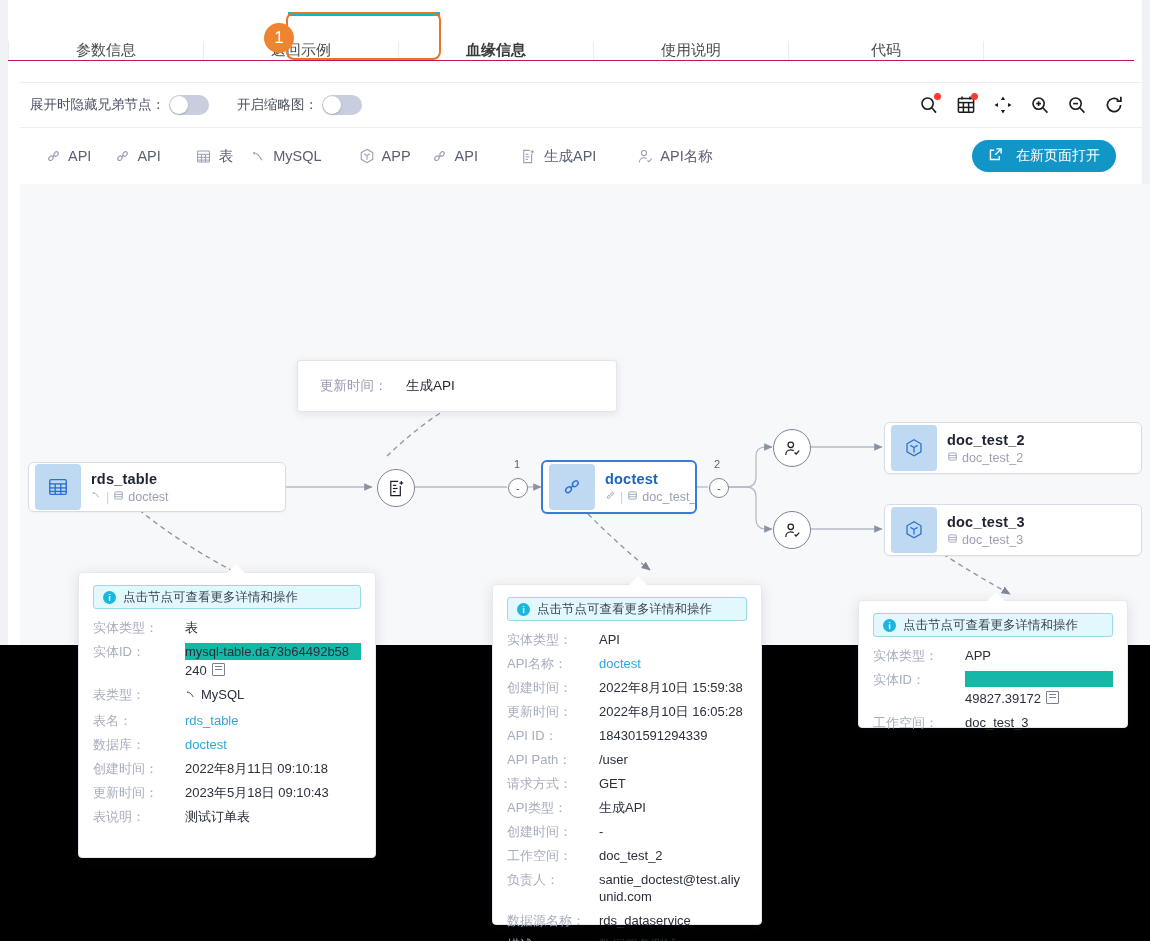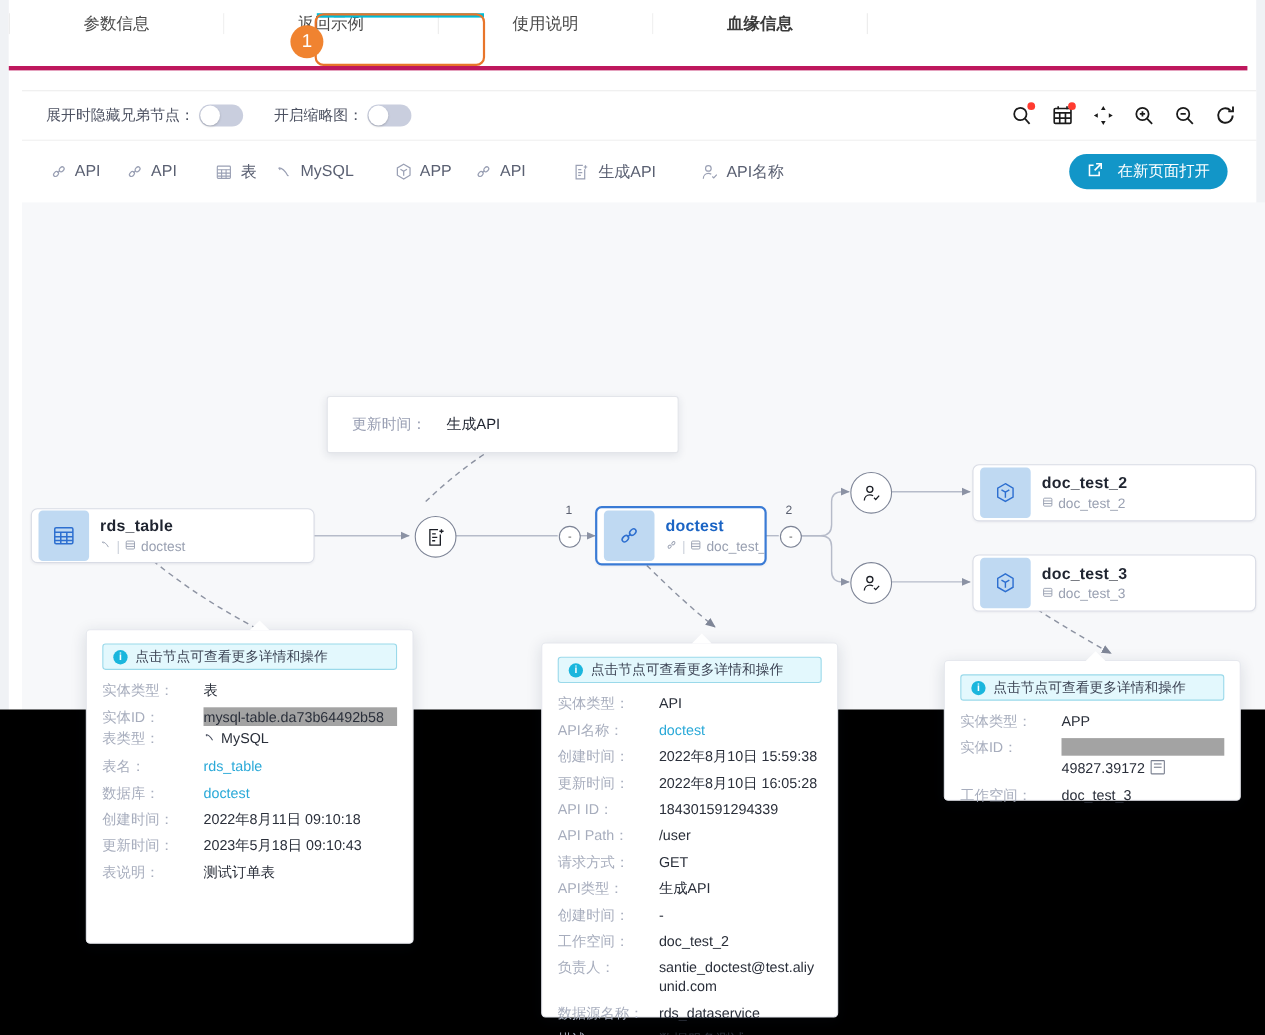--- a/index.html
+++ b/index.html
@@ -10,38 +10,38 @@
     font-size:13px;color:#333;
   }
   
   #page{position:absolute;inset:0;background:#fff;}
   .side-rail{position:absolute;top:0;bottom:0;width:8px;background:#f0f2f5;}
   .side-rail.left{left:0;}
   .side-rail.right{right:0;}
 
   
   #tabbar{position:absolute;left:8px;top:12px;right:16px;height:48px;
-          border-bottom:4px solid #be185d;display:flex;align-items:flex-start;background:#fff;}
+          border-bottom:1px solid #be185d;display:flex;align-items:flex-end;background:#fff;}
   .tab{position:relative;min-width:142px;padding:0 26px;display:flex;align-items:center;
        justify-content:center;font-size:15px;color:#4a4a4a;border-right:1px solid #ececec;
        background:#fff;cursor:pointer;white-space:nowrap;}
   .tab:first-child{border-left:1px solid #ececec;}
   .tab.active{color:#3a3a3a;font-weight:600;}
   .tab-highlight{position:absolute;left:286px;top:12px;width:155px;height:48px;
        border:2px solid #e8752a;border-radius:8px;box-sizing:border-box;pointer-events:none;}
   .tab-topline{position:absolute;left:288px;top:12px;width:152px;height:4px;background:#00bcd7;}
   .badge-step{position:absolute;left:264px;top:23px;width:30px;height:30px;border-radius:50%;
        background:#f08330;color:#fff;font-size:17px;display:flex;align-items:center;
        justify-content:center;z-index:6;}
 
   
   #toolbar{position:absolute;left:20px;top:82px;right:8px;height:46px;
        border:1px solid #ededed;border-left:none;border-right:none;background:#fff;
        display:flex;align-items:center;box-sizing:border-box;}
-  .switch-group{display:flex;align-items:center;margin-left:22px;}
+  .switch-group{display:flex;align-items:center;margin-left:10px;}
   .switch-label{font-size:13.5px;color:#4c5161;margin-right:4px;white-space:nowrap;}
   .switch{width:40px;height:20px;border-radius:10px;background:#c9cede;position:relative;
        cursor:pointer;flex:none;}
   .switch .knob{position:absolute;left:1px;top:1px;width:18px;height:18px;border-radius:50%;
        background:#fff;box-shadow:0 1px 2px rgba(0,0,0,.2);}
   .tool-icons{margin-left:auto;display:flex;align-items:center;gap:17px;margin-right:18px;}
   .tool-ic{width:20px;height:20px;position:relative;cursor:pointer;color:#1b1b1b;}
   .dot-red{position:absolute;right:-2px;top:-2px;width:7px;height:7px;border-radius:50%;
        background:#ff3b30;}
 
@@ -94,21 +94,21 @@
       border-right:9px solid transparent;border-bottom:9px solid #fff;}
   .tip .banner{background:#e3f8fd;border:1px solid #9ad9ea;border-radius:3px;height:22px;
       display:flex;align-items:center;gap:7px;padding:0 9px;margin-bottom:10px;
       font-size:12.5px;color:#3d4455;}
   .tip .banner .i{width:13px;height:13px;border-radius:50%;background:#1ab6dd;color:#fff;
       font-size:9.5px;display:flex;align-items:center;justify-content:center;font-weight:700;flex:none;}
   .kv{display:flex;margin-bottom:7px;font-size:13px;line-height:17px;}
   .kv .k{color:#a7adbd;width:92px;flex:none;}
   .kv .v{color:#2a2f3a;flex:1;word-break:break-all;}
   .kv .v.link{color:#2aa9d8;}
-  .kv .v.sel-hl{background:#a3a3a3;}
+  .kv .v.sel-hl{background:#14b8a6;}
   .copy{display:inline-block;width:11px;height:11px;border:1px solid #7a8090;border-radius:1px;
       position:relative;margin-left:5px;vertical-align:-1px;}
   .copy:after{content:"";position:absolute;left:2px;top:2px;width:7px;height:1px;background:#7a8090;
       box-shadow:0 3px 0 #7a8090;}
 
   
   #blackout{position:absolute;left:0;top:645px;width:1150px;height:296px;background:#000;z-index:40;}
   .tip-top{z-index:45;}
 </style>
 </head>
@@ -119,25 +119,28 @@
   <div class="side-rail left"></div>
   <div class="side-rail right"></div>
 
   <div id="tabbar">
     <div class="tab">
         <span>参数信息</span>
       </div>
     <div class="tab">
         <span>返回示例</span>
       </div>
+    <div class="tab active">
+        <span>血缘信息</span>
+      </div>
     <div class="tab">
         <span>使用说明</span>
       </div>
-    <div class="tab active">
-        <span>血缘信息</span>
+    <div class="tab">
+        <span>代码</span>
       </div>
   </div>
   <div class="tab-topline"></div>
   <div class="tab-highlight"></div>
   <div class="badge-step">1</div>
 
   <div id="toolbar">
     <div class="switch-group">
       <span class="switch-label">展开时隐藏兄弟节点：</span>
       <div class="switch">
@@ -475,20 +478,24 @@
     </div>
     <div class="kv">
         <span class="k">实体类型：</span>
         <span class="v">表</span>
       </div>
     <div class="kv" style="margin-bottom:2px;">
         <span class="k">实体ID：</span>
         <span class="v sel-hl">mysql-table.da73b64492b58</span>
       </div>
     <div class="kv">
+        <span class="k"></span>
+        <span class="v"><span>240</span><span class="copy"></span></span>
+      </div>
+    <div class="kv">
         <span class="k">表类型：</span>
         <span class="v"><span style="display:inline-block;vertical-align:-2px;margin-right:4px;"><svg viewBox="0 0 14 14" width="12" height="12" fill="none" stroke="#4a5060" stroke-width="1.1">
               <path d="M2.6 3.4c2.2 0 4.8 1.9 7 6"></path>
               <path d="M2.6 3.4l1.2 1.6"></path>
             </svg></span><span>MySQL</span></span>
       </div>
     <div class="kv">
         <span class="k">表名：</span>
         <span class="v link">rds_table</span>
       </div>

